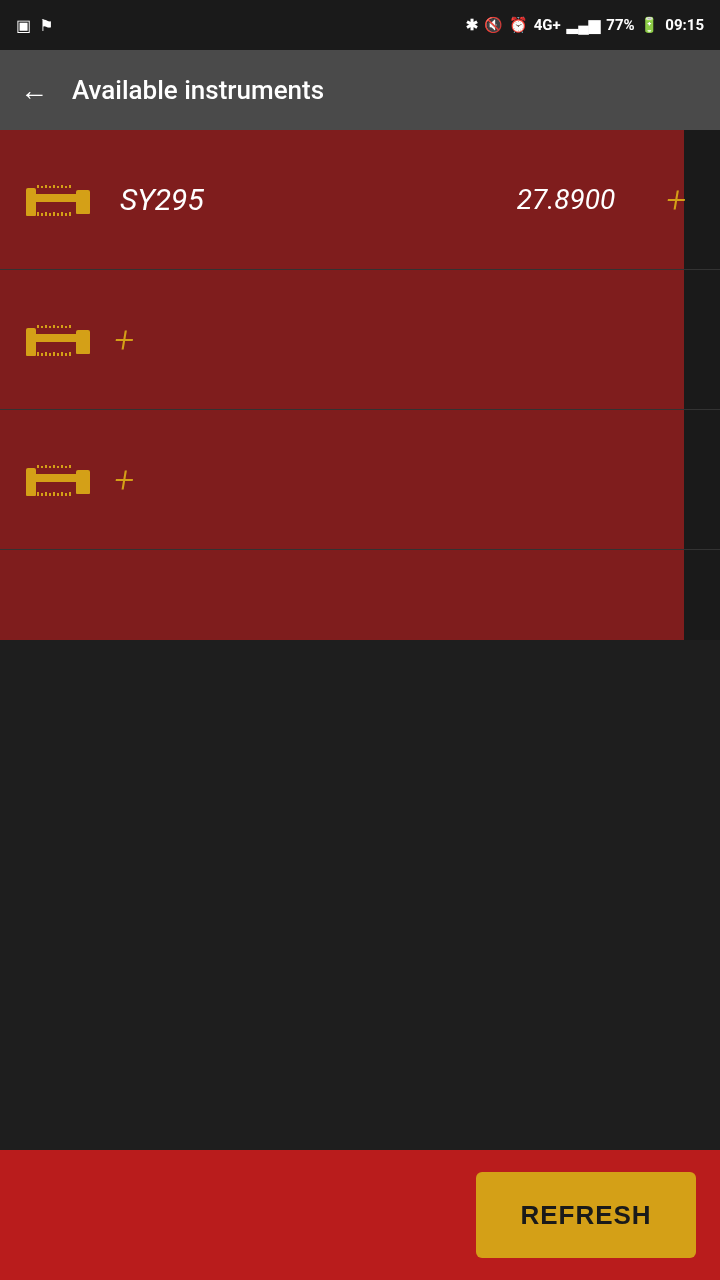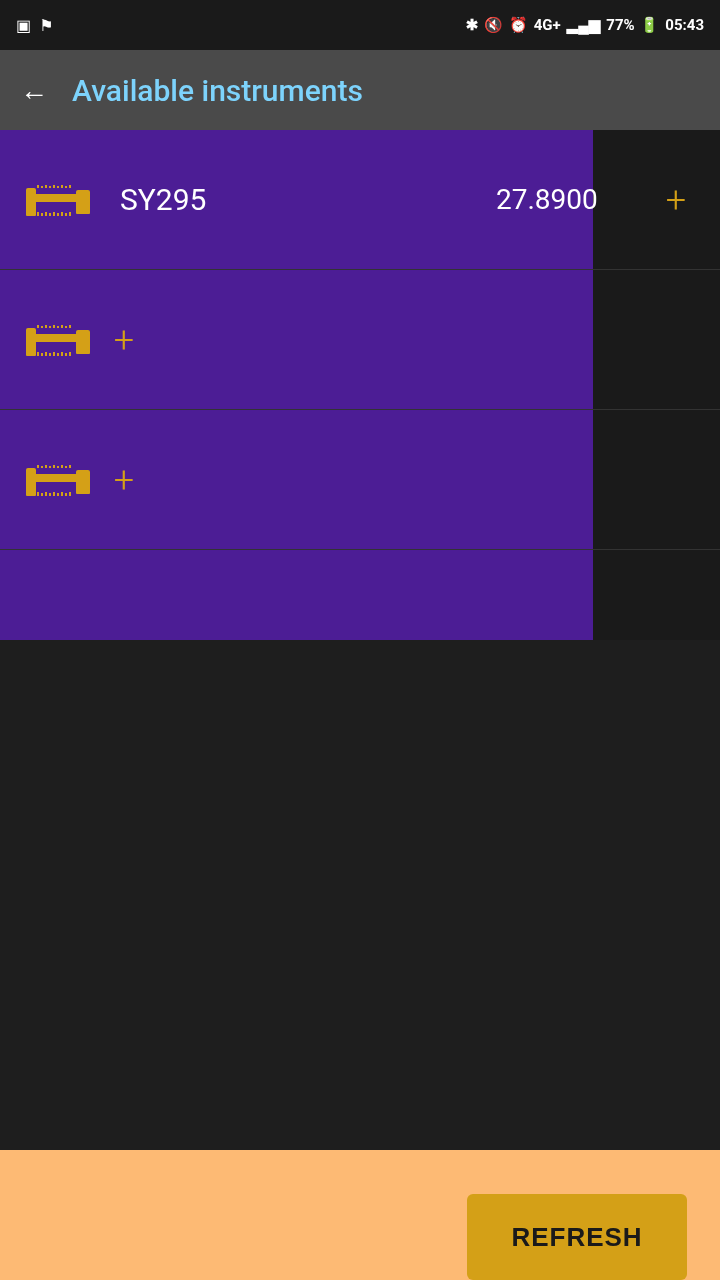--- a/index.html
+++ b/index.html
@@ -57,31 +57,32 @@
 
     .back-btn {
       color: #ffffff;
       font-size: 28px;
       cursor: pointer;
       display: flex;
       align-items: center;
     }
 
     .toolbar-title {
-      color: #7dd3fc;
-      font-size: 30px;
+      color: #ffffff;
+      font-size: 26px;
       font-weight: 500;
       flex: 1;
     }
 
     
     .list-container {
-      width: 593px;
+      width: 684px;
       flex: 1;
-      background: #4c1d95;
+      background: #7f1d1d;
+      font-style: italic;
     }
 
     .instrument-row {
       width: 720px;
       height: 140px;
       display: flex;
       align-items: center;
       padding: 0 24px;
       border-bottom: 1px solid #333;
       cursor: pointer;
@@ -106,21 +107,21 @@
       font-size: 30px;
       font-weight: 400;
       padding-left: 16px;
     }
 
     .instrument-value {
       color: #ffffff;
       font-size: 28px;
       font-weight: 400;
       min-width: 160px;
-      text-align: left;
+      text-align: center;
       padding-right: 20px;
     }
 
     .add-btn {
       color: #d4a017;
       font-size: 36px;
       font-weight: 300;
       cursor: pointer;
       width: 40px;
       text-align: center;
@@ -130,25 +131,25 @@
     
     .empty-space {
       flex: 1;
       background: #1e1e1e;
     }
 
     
     .bottom-bar {
       width: 720px;
       height: 130px;
-      background: #fdba74;
-      display: flex;
-      align-items: flex-end;
+      background: #b91c1c;
+      display: flex;
+      align-items: center;
       justify-content: flex-end;
-      padding: 0 33px;
+      padding: 0 24px;
       gap: 20px;
     }
 
     .action-btn {
       width: 220px;
       height: 86px;
       background: #d4a017;
       border: none;
       border-radius: 6px;
       color: #1a1a1a;
@@ -176,21 +177,21 @@
     <span class="status-icon">⚑</span>
   </div>
   <div class="status-right">
     <span>✱</span>
     <span>🔇</span>
     <span>⏰</span>
     <span>4G+</span>
     <span>▂▄▆</span>
     <span>77%</span>
     <span>🔋</span>
-    <span>05:43</span>
+    <span>09:15</span>
   </div>
 </div>
 
 <div class="main-content">
 
   <div class="toolbar">
     <div class="back-btn">←</div>
     <div class="toolbar-title">Available instruments</div>
   </div>
 

